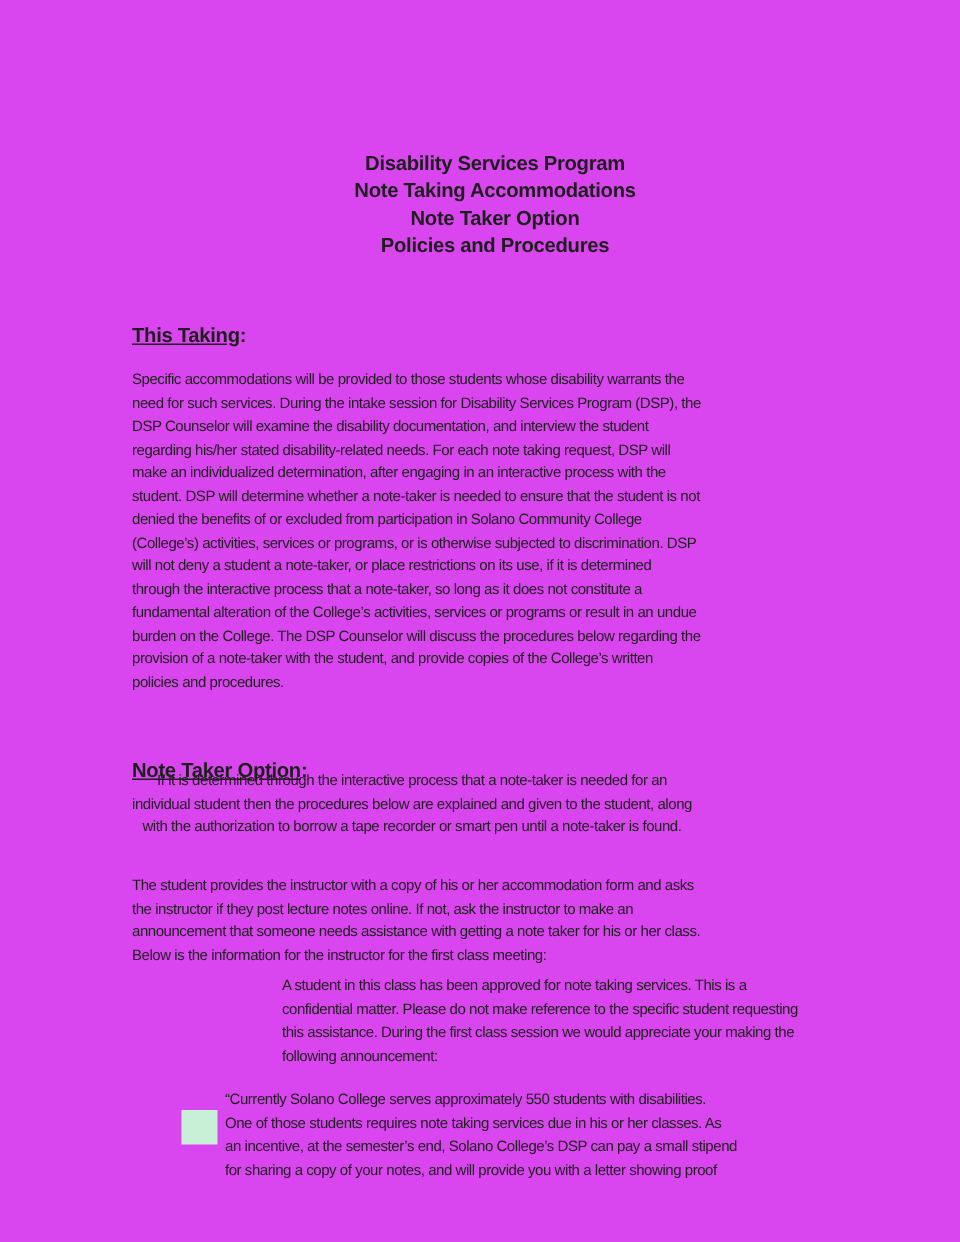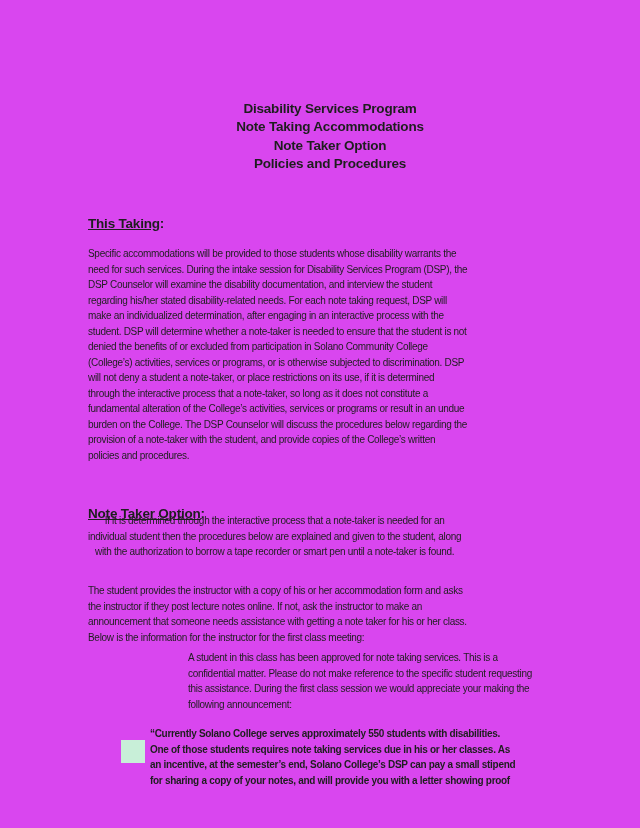--- a/index.html
+++ b/index.html
@@ -49,21 +49,21 @@
     left: 88px;
     font-size: 10px;
     line-height: 15.5px;
     letter-spacing: -0.3px;
     white-space: pre;
   }
   .p1 { top: 246px; }
   .p2 { top: 513px; text-align: center; }
   .p3 { top: 583px; }
   .p4 { top: 650px; left: 144px; margin-left: 44px; }
-  .p5 { top: 726px; left: 150px; font-weight: bold; }
+  .p5 { top: 726px; left: 150px; }
   .hl-square {
     position: absolute;
     left: 121px;
     top: 740px;
     width: 24px;
     height: 23px;
   }
 </style>
 </head>
 <body>

